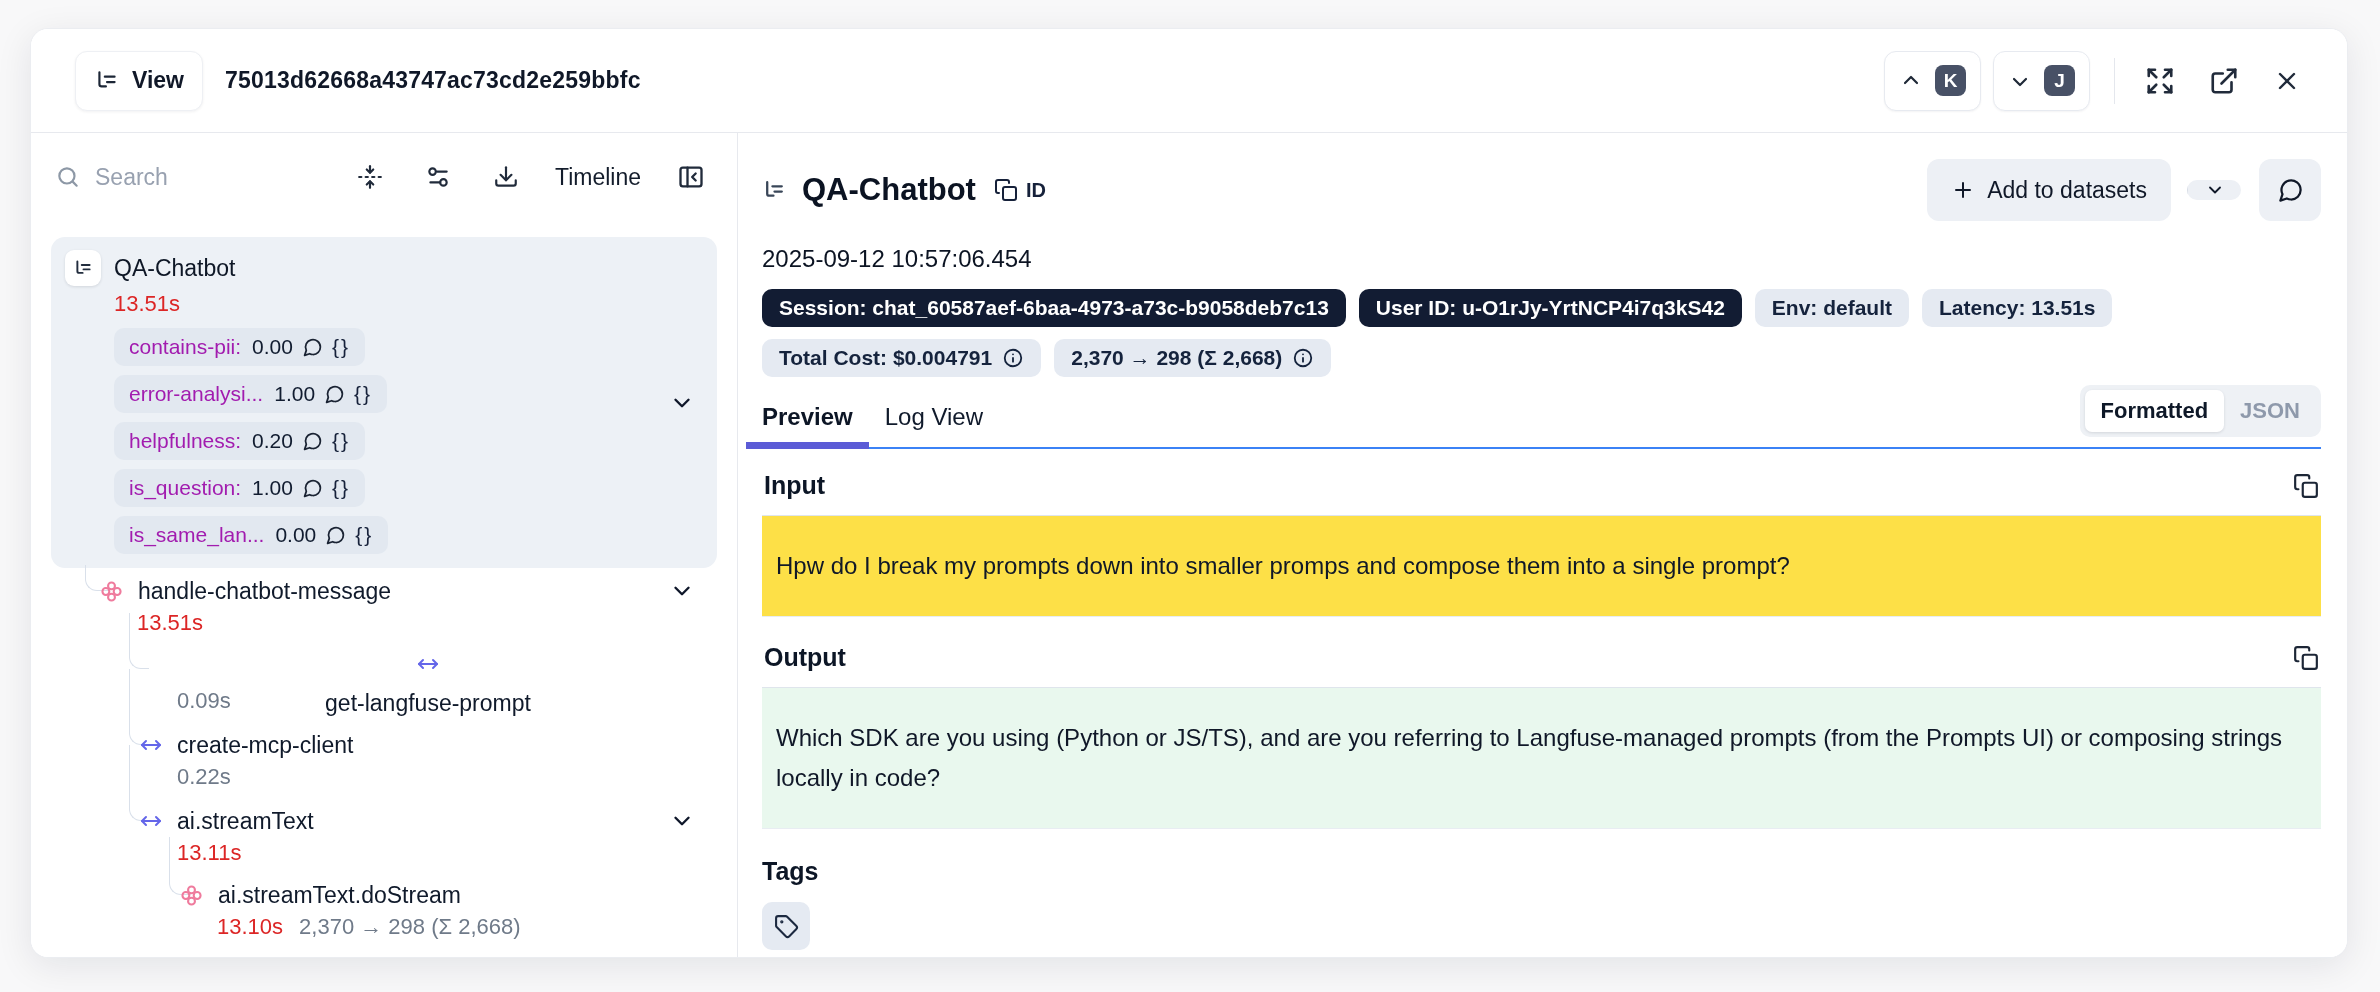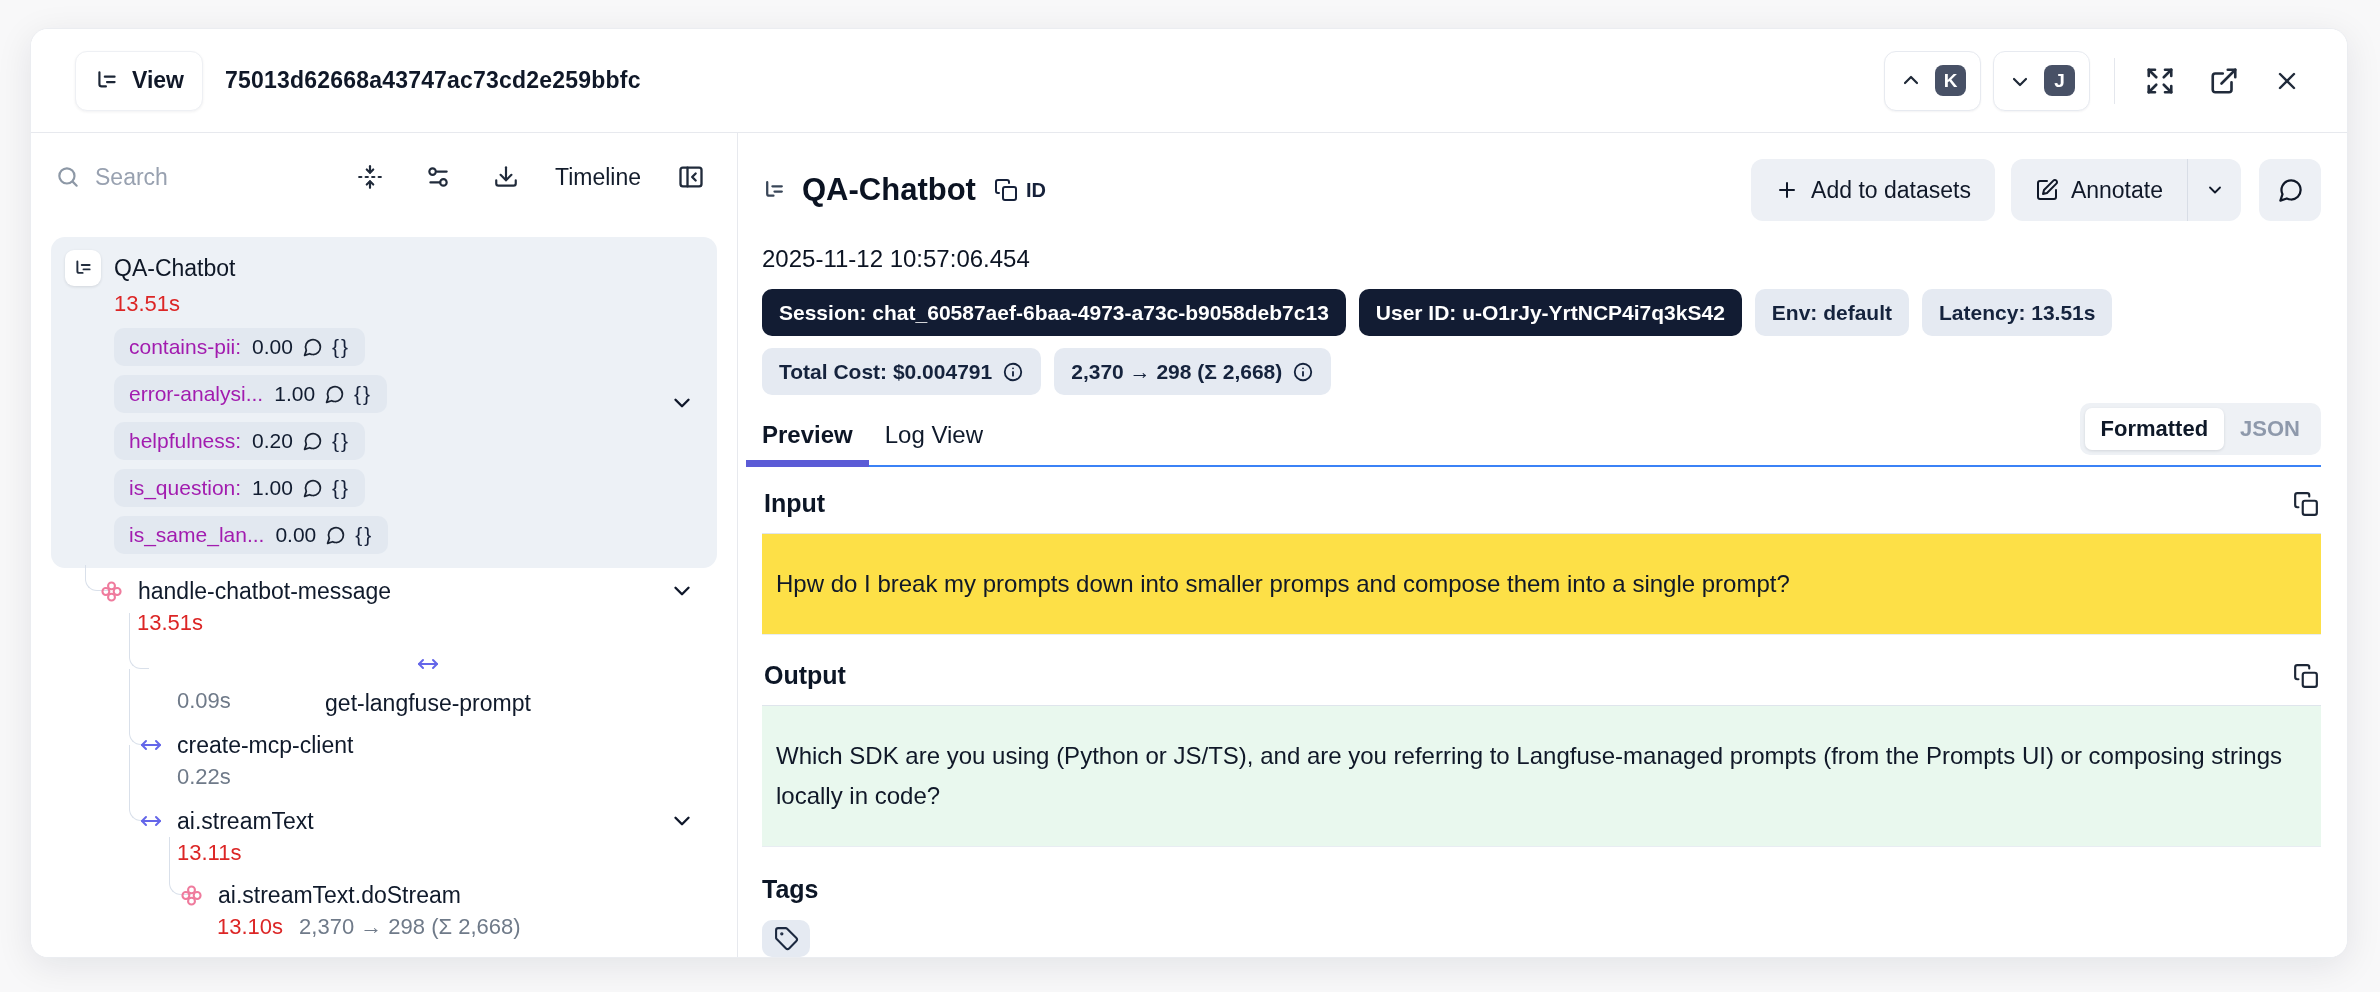--- a/index.html
+++ b/index.html
@@ -119,21 +119,21 @@
   }
   .comment-btn {
     width:62px; height:62px; margin-left:18px; background:#edf0f5; border:none; border-radius:12px;
     display:flex; align-items:center; justify-content:center; color:#101828; cursor:pointer;
   }
 
   .timestamp { margin-top:24px; font-size:24px; font-weight:500; color:#0c1423; }
 
   .badge-row { display:flex; align-items:center; gap:13px; margin-top:16px; flex-wrap:nowrap; }
   .pill {
-    height:47px; display:inline-flex; align-items:center; gap:10px; padding:0 17px;
+    height:38px; display:inline-flex; align-items:center; gap:10px; padding:0 17px;
     border-radius:10px; font-size:21px; font-weight:700; white-space:nowrap; cursor:default;
   }
   .pill.dark { background:#121c33; color:#ffffff; cursor:pointer; }
   .pill.light { background:#e5eaf2; color:#15233d; }
   .pill .info { color:#15233d; }
 
   .tabs-row { position:relative; display:flex; align-items:flex-end; margin-top:26px; border-bottom:2px solid #3b82f6; }
   .tabs { display:flex; margin-left:-16px; }
   .tab { position:relative; padding:0 16px 16px; font-size:24px; font-weight:600; color:#0d1626; cursor:pointer; }
   .tab.inactive { font-weight:500; color:#101a2b; }
@@ -494,48 +494,39 @@
           <button class="action-btn">
             <span>
               <svg width="24" height="24" viewBox="0 0 24 24" fill="none" stroke="currentColor" stroke-width="2" stroke-linecap="round" stroke-linejoin="round">
                   <path d="M12 5v14"></path>
                   <path d="M5 12h14"></path>
                 </svg>
             </span>
             <span>Add to datasets</span>
           </button>
           <div class="split-btn">
-            <button class="action-btn main-part">
-              <span>
-                <svg width="24" height="24" viewBox="0 0 24 24" fill="none" stroke="currentColor" stroke-width="2" stroke-linecap="round" stroke-linejoin="round">
-                    <path d="M12 3H5a2 2 0 0 0-2 2v14a2 2 0 0 0 2 2h14a2 2 0 0 0 2-2v-7"></path>
-                    <path d="M18.375 2.625a2.121 2.121 0 1 1 3 3L12 15l-4 1 1-4Z"></path>
-                  </svg>
-              </span>
-              <span>Annotate</span>
-            </button>
             <button class="chevron-part">
               <span>
                 <svg width="20" height="20" viewBox="0 0 24 24" fill="none" stroke="currentColor" stroke-width="2.2" stroke-linecap="round" stroke-linejoin="round">
                     <polyline points="6 9 12 15 18 9"></polyline>
                   </svg>
               </span>
             </button>
           </div>
           <button class="comment-btn">
             <span>
               <svg width="27" height="27" viewBox="0 0 24 24" fill="none" stroke="currentColor" stroke-width="2" stroke-linecap="round" stroke-linejoin="round">
                   <path d="M21 11.5a8.38 8.38 0 0 1-8.5 8.5 8.5 8.5 0 0 1-3.8-.9L3 21l1.9-5.7a8.5 8.5 0 1 1 16.1-3.8z"></path>
                 </svg>
             </span>
           </button>
         </div>
       </div>
 
-      <div class="timestamp">2025-11-12 10:57:06.454</div>
+      <div class="timestamp">2025-09-12 10:57:06.454</div>
 
       <div class="badge-row">
         <span class="pill dark">Session: chat_60587aef-6baa-4973-a73c-b9058deb7c13</span>
         <span class="pill dark">User ID: u-O1rJy-YrtNCP4i7q3kS42</span>
         <span class="pill light">Env: default</span>
         <span class="pill light">Latency: 13.51s</span>
       </div>
       <div class="badge-row" style="margin-top:12px;">
         <span class="pill light">
           <span>Total Cost: $0.004791</span>

